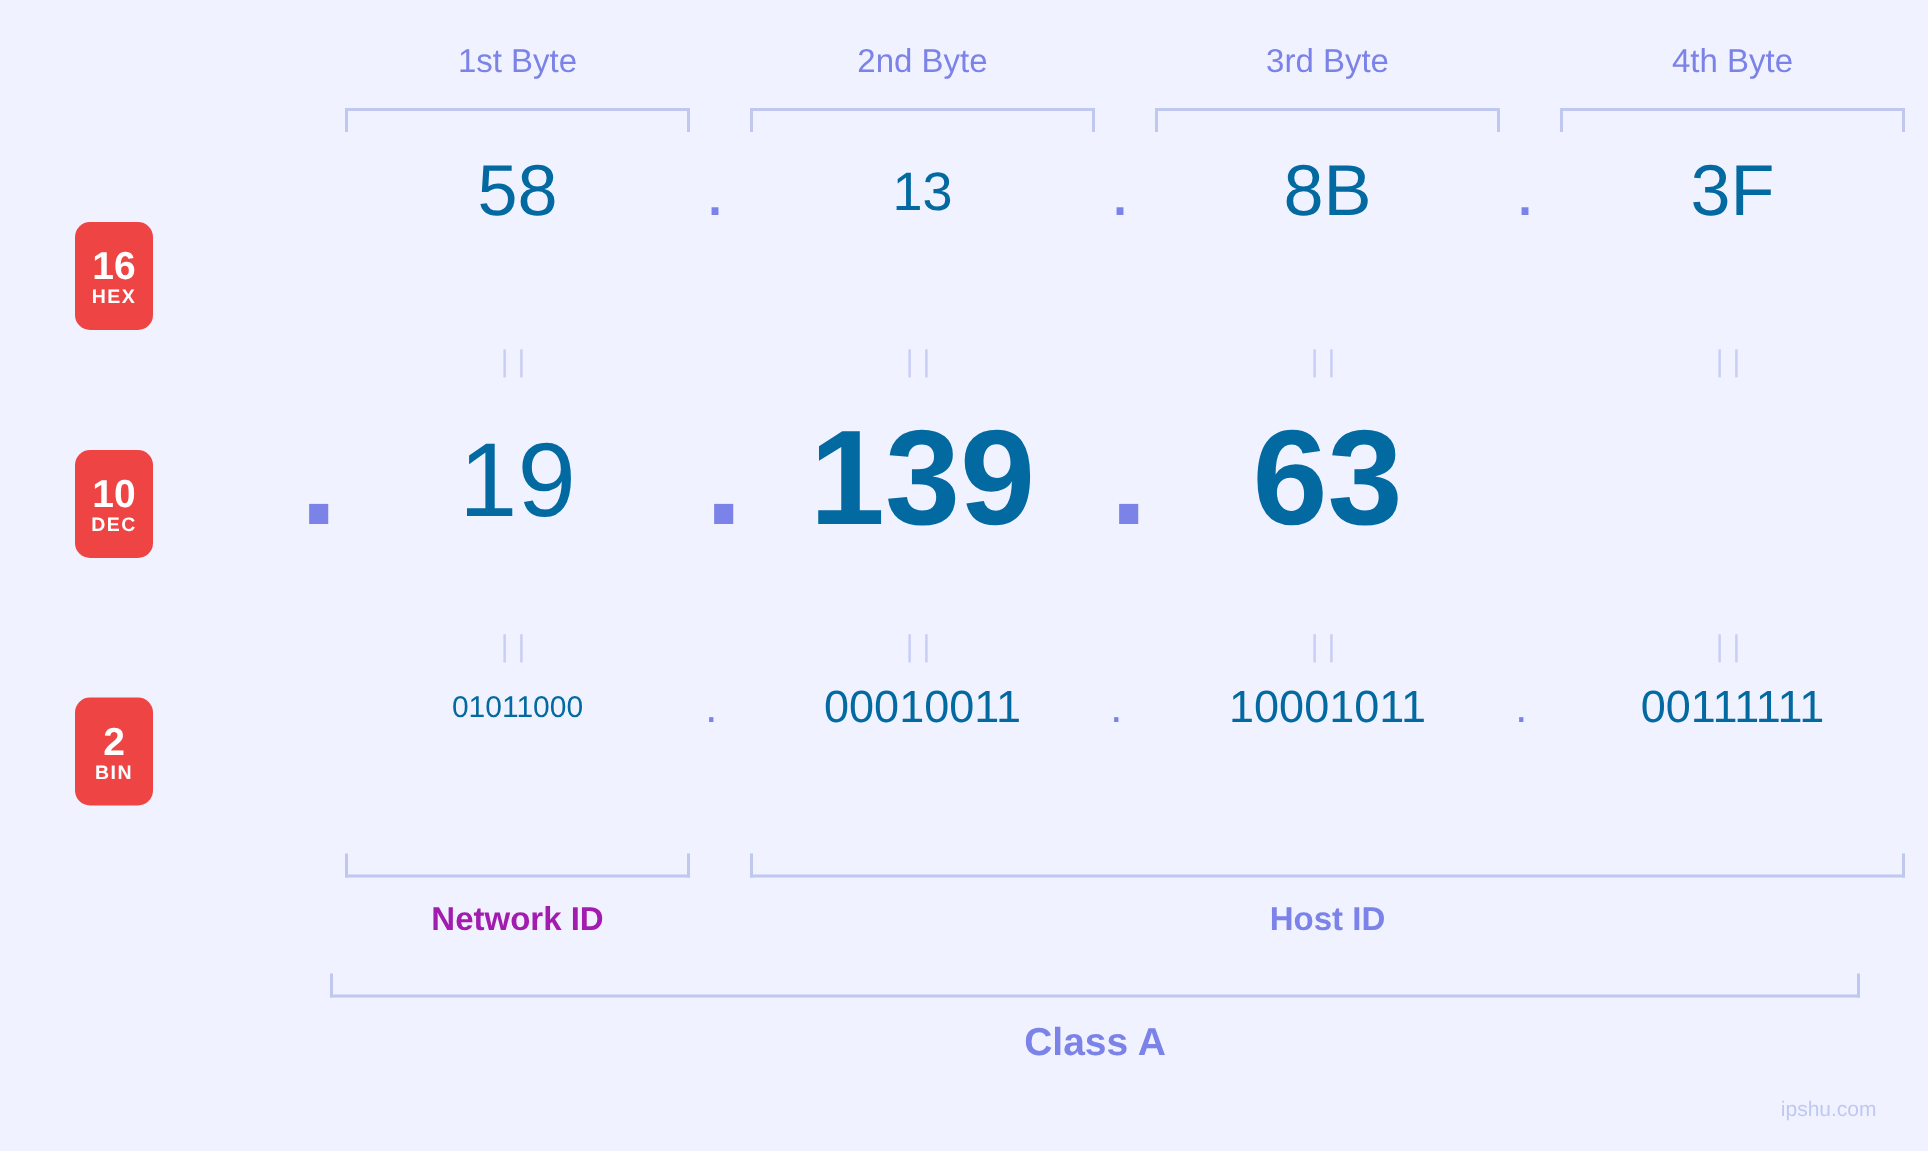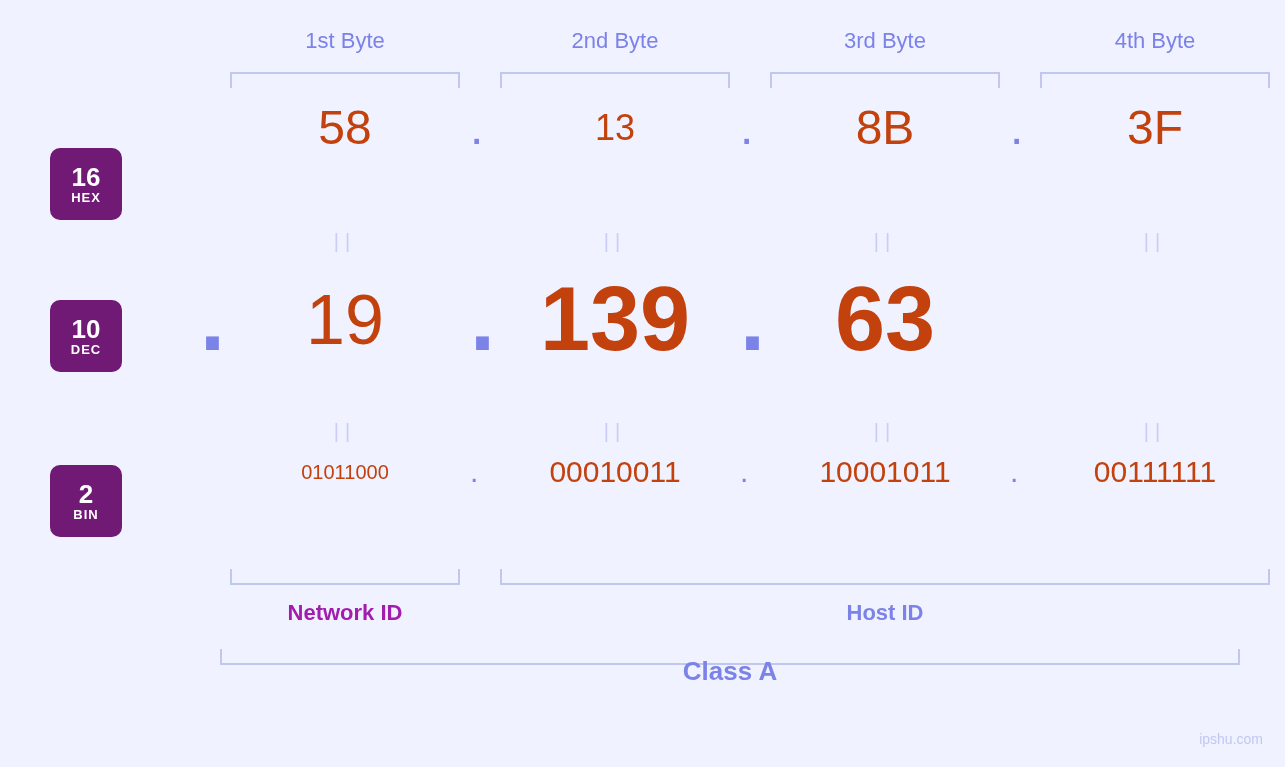--- a/index.html
+++ b/index.html
@@ -12,23 +12,23 @@
       overflow: hidden;
       display: flex;
       align-items: center;
       justify-content: center;
     }
 
     
     .badge {
       position: absolute;
       left: 50px;
-      width: 72px;
+      width: 52px;
       height: 72px;
-      background-color: #701a75;
+      background-color: #ef4444;
       border-radius: 10px;
       display: flex;
       flex-direction: column;
       align-items: center;
       justify-content: center;
       color: white;
     }
     .badge-number {
       font-size: 26px;
       font-weight: bold;
@@ -41,21 +41,21 @@
     }
 
     .badge-hex { top: 148px; }
     .badge-dec { top: 300px; }
     .badge-bin { top: 465px; }
 
     
     .watermark {
       position: absolute;
       bottom: 20px;
-      right: 22px;
+      right: 34px;
       color: #c0c8f0;
       font-size: 14px;
     }
 
     
     .layout {
       width: 1285px;
       height: 767px;
       position: relative;
       background: #f0f2ff;
@@ -124,21 +124,21 @@
       display: flex;
     }
     .row-class-bracket {
       position: absolute;
       top: 645px;
       left: 210px;
       width: 1040px;
     }
     .row-class-label {
       position: absolute;
-      top: 656px;
+      top: 679px;
       left: 210px;
       width: 1040px;
       text-align: center;
       color: #7b82e8;
       font-size: 26px;
       font-weight: 600;
     }
 
     .bh-cell {
       width: 270px;
@@ -160,21 +160,21 @@
       top: 0;
       height: 14px;
       border-top: 2px solid #c0c8f0;
       border-left: 2px solid #c0c8f0;
       border-right: 2px solid #c0c8f0;
     }
 
     .val-cell {
       width: 270px;
       text-align: center;
-      color: #c2410c;
+      color: #0369a1;
     }
     .sep-cell {
       width: 0px;
       overflow: visible;
       text-align: center;
       color: #7b82e8;
     }
 
     .eq-cell2 {
       width: 270px;

